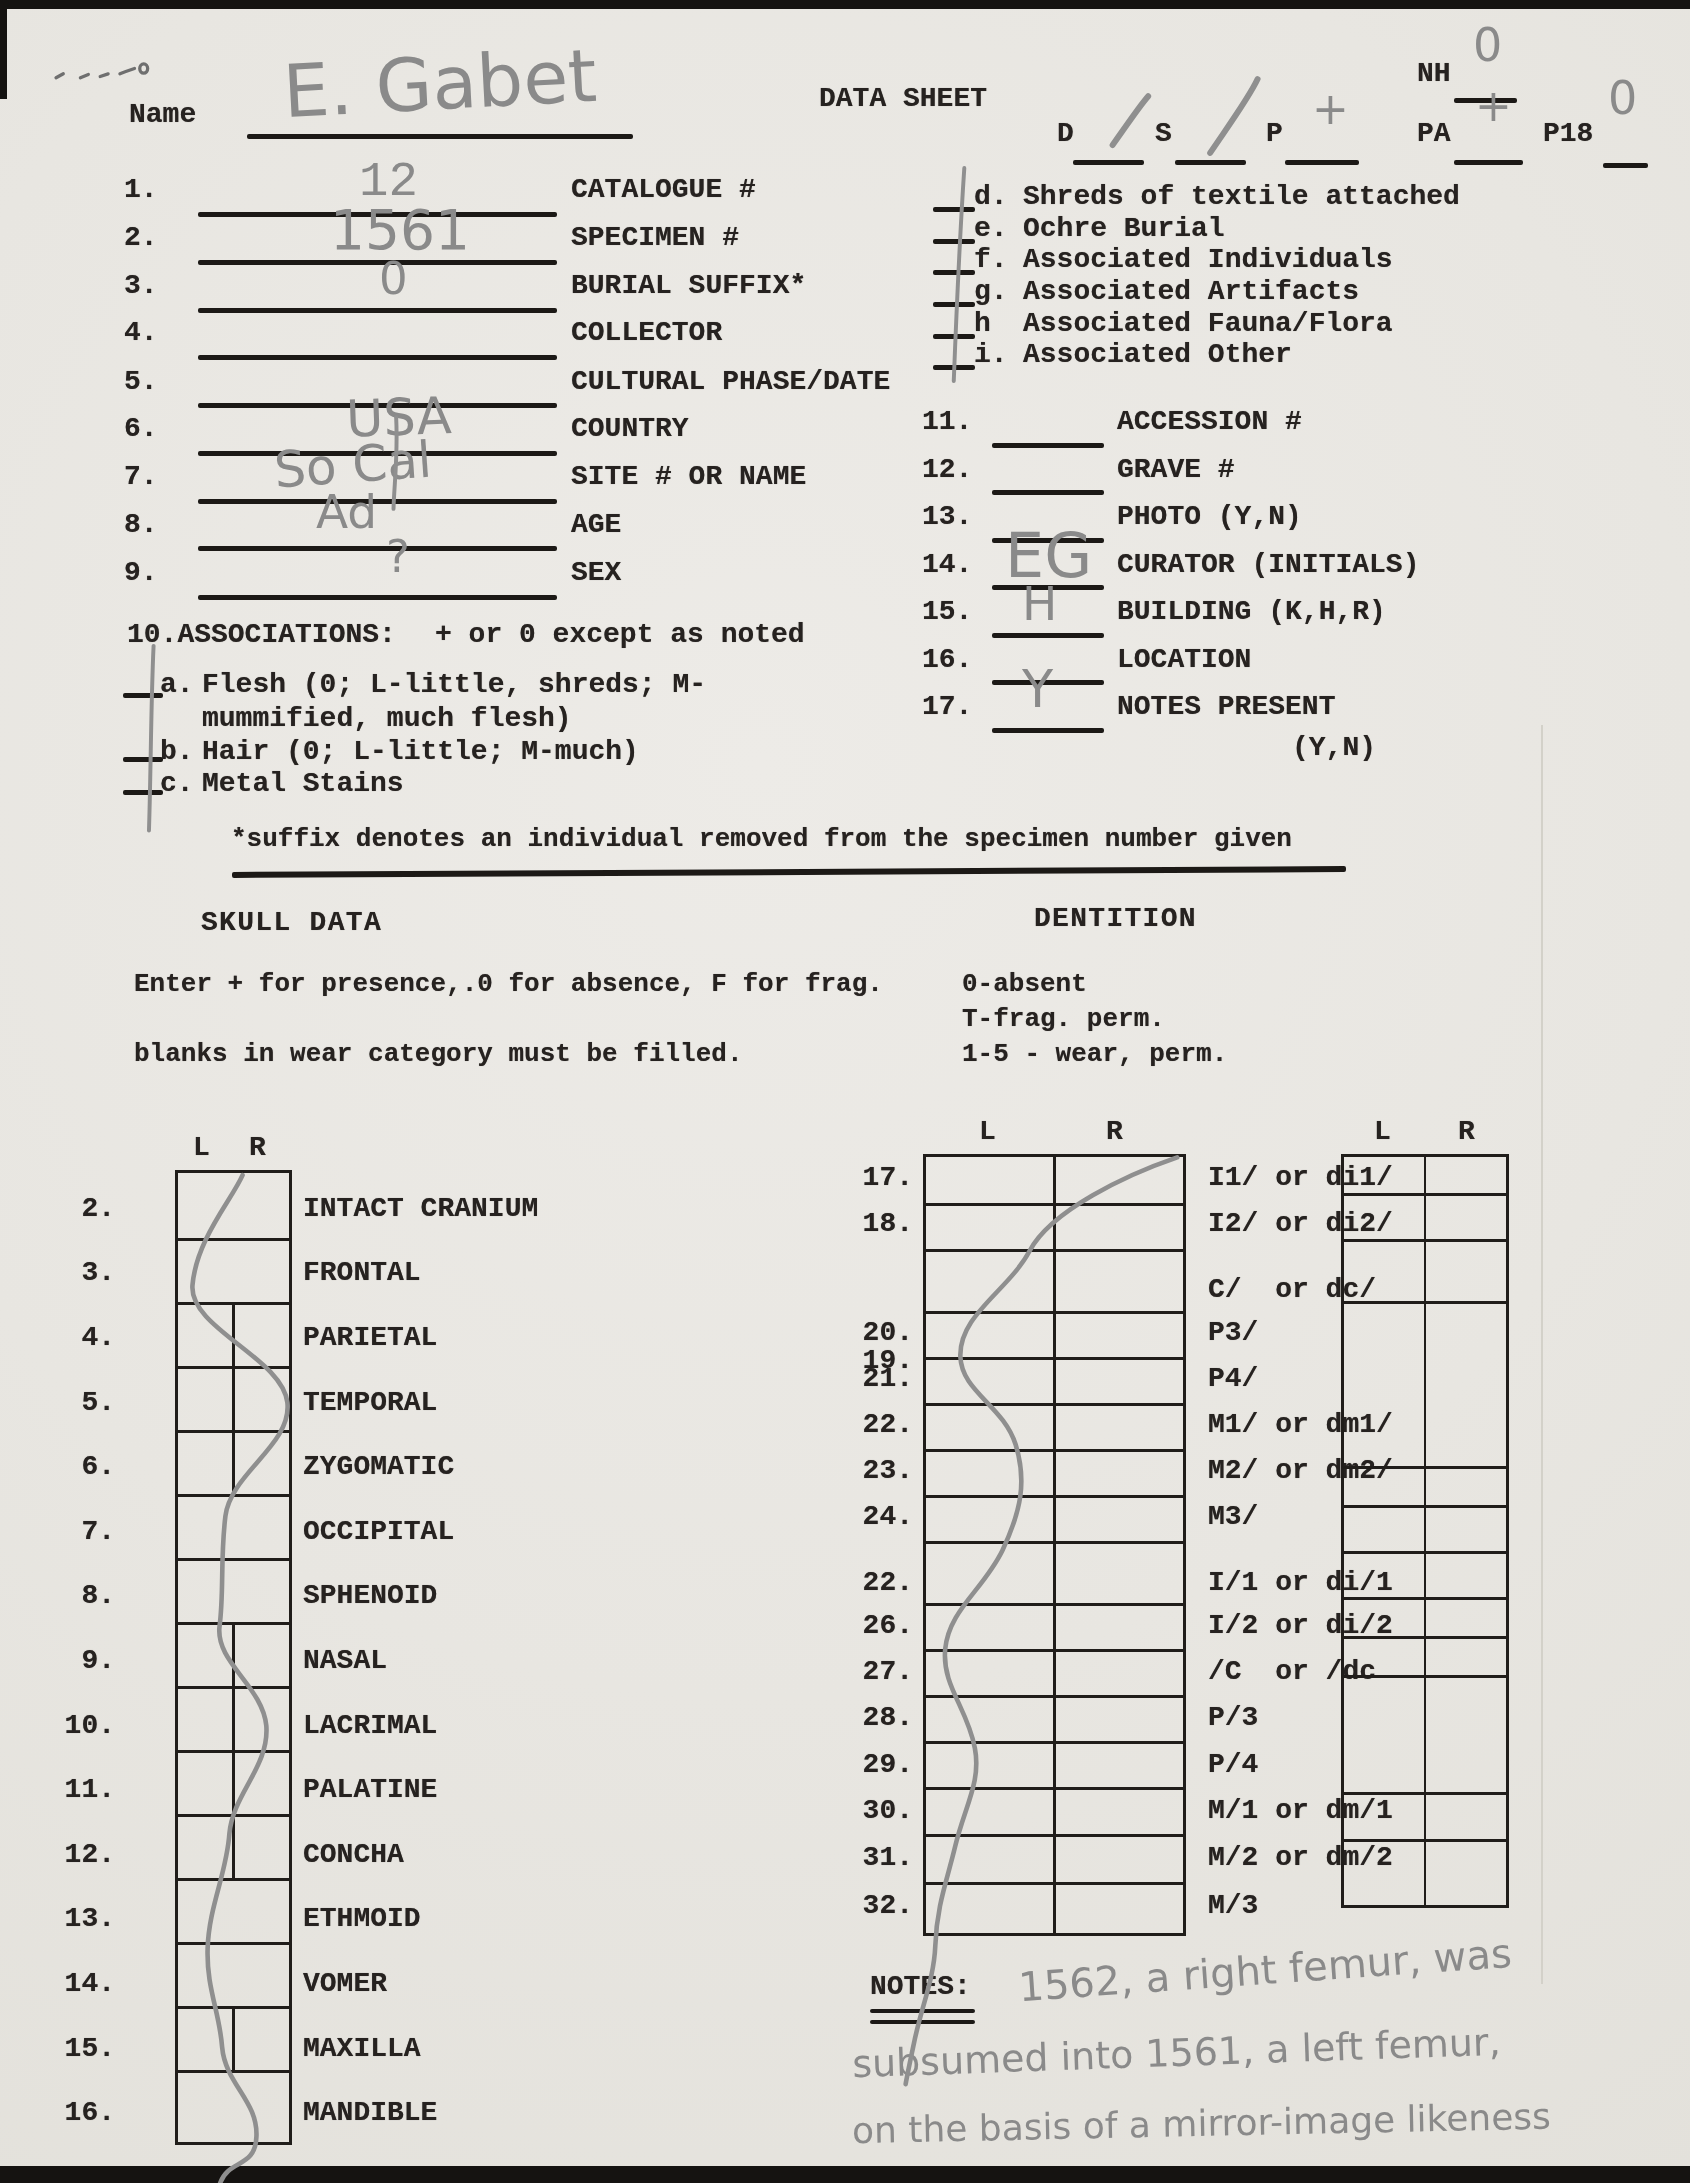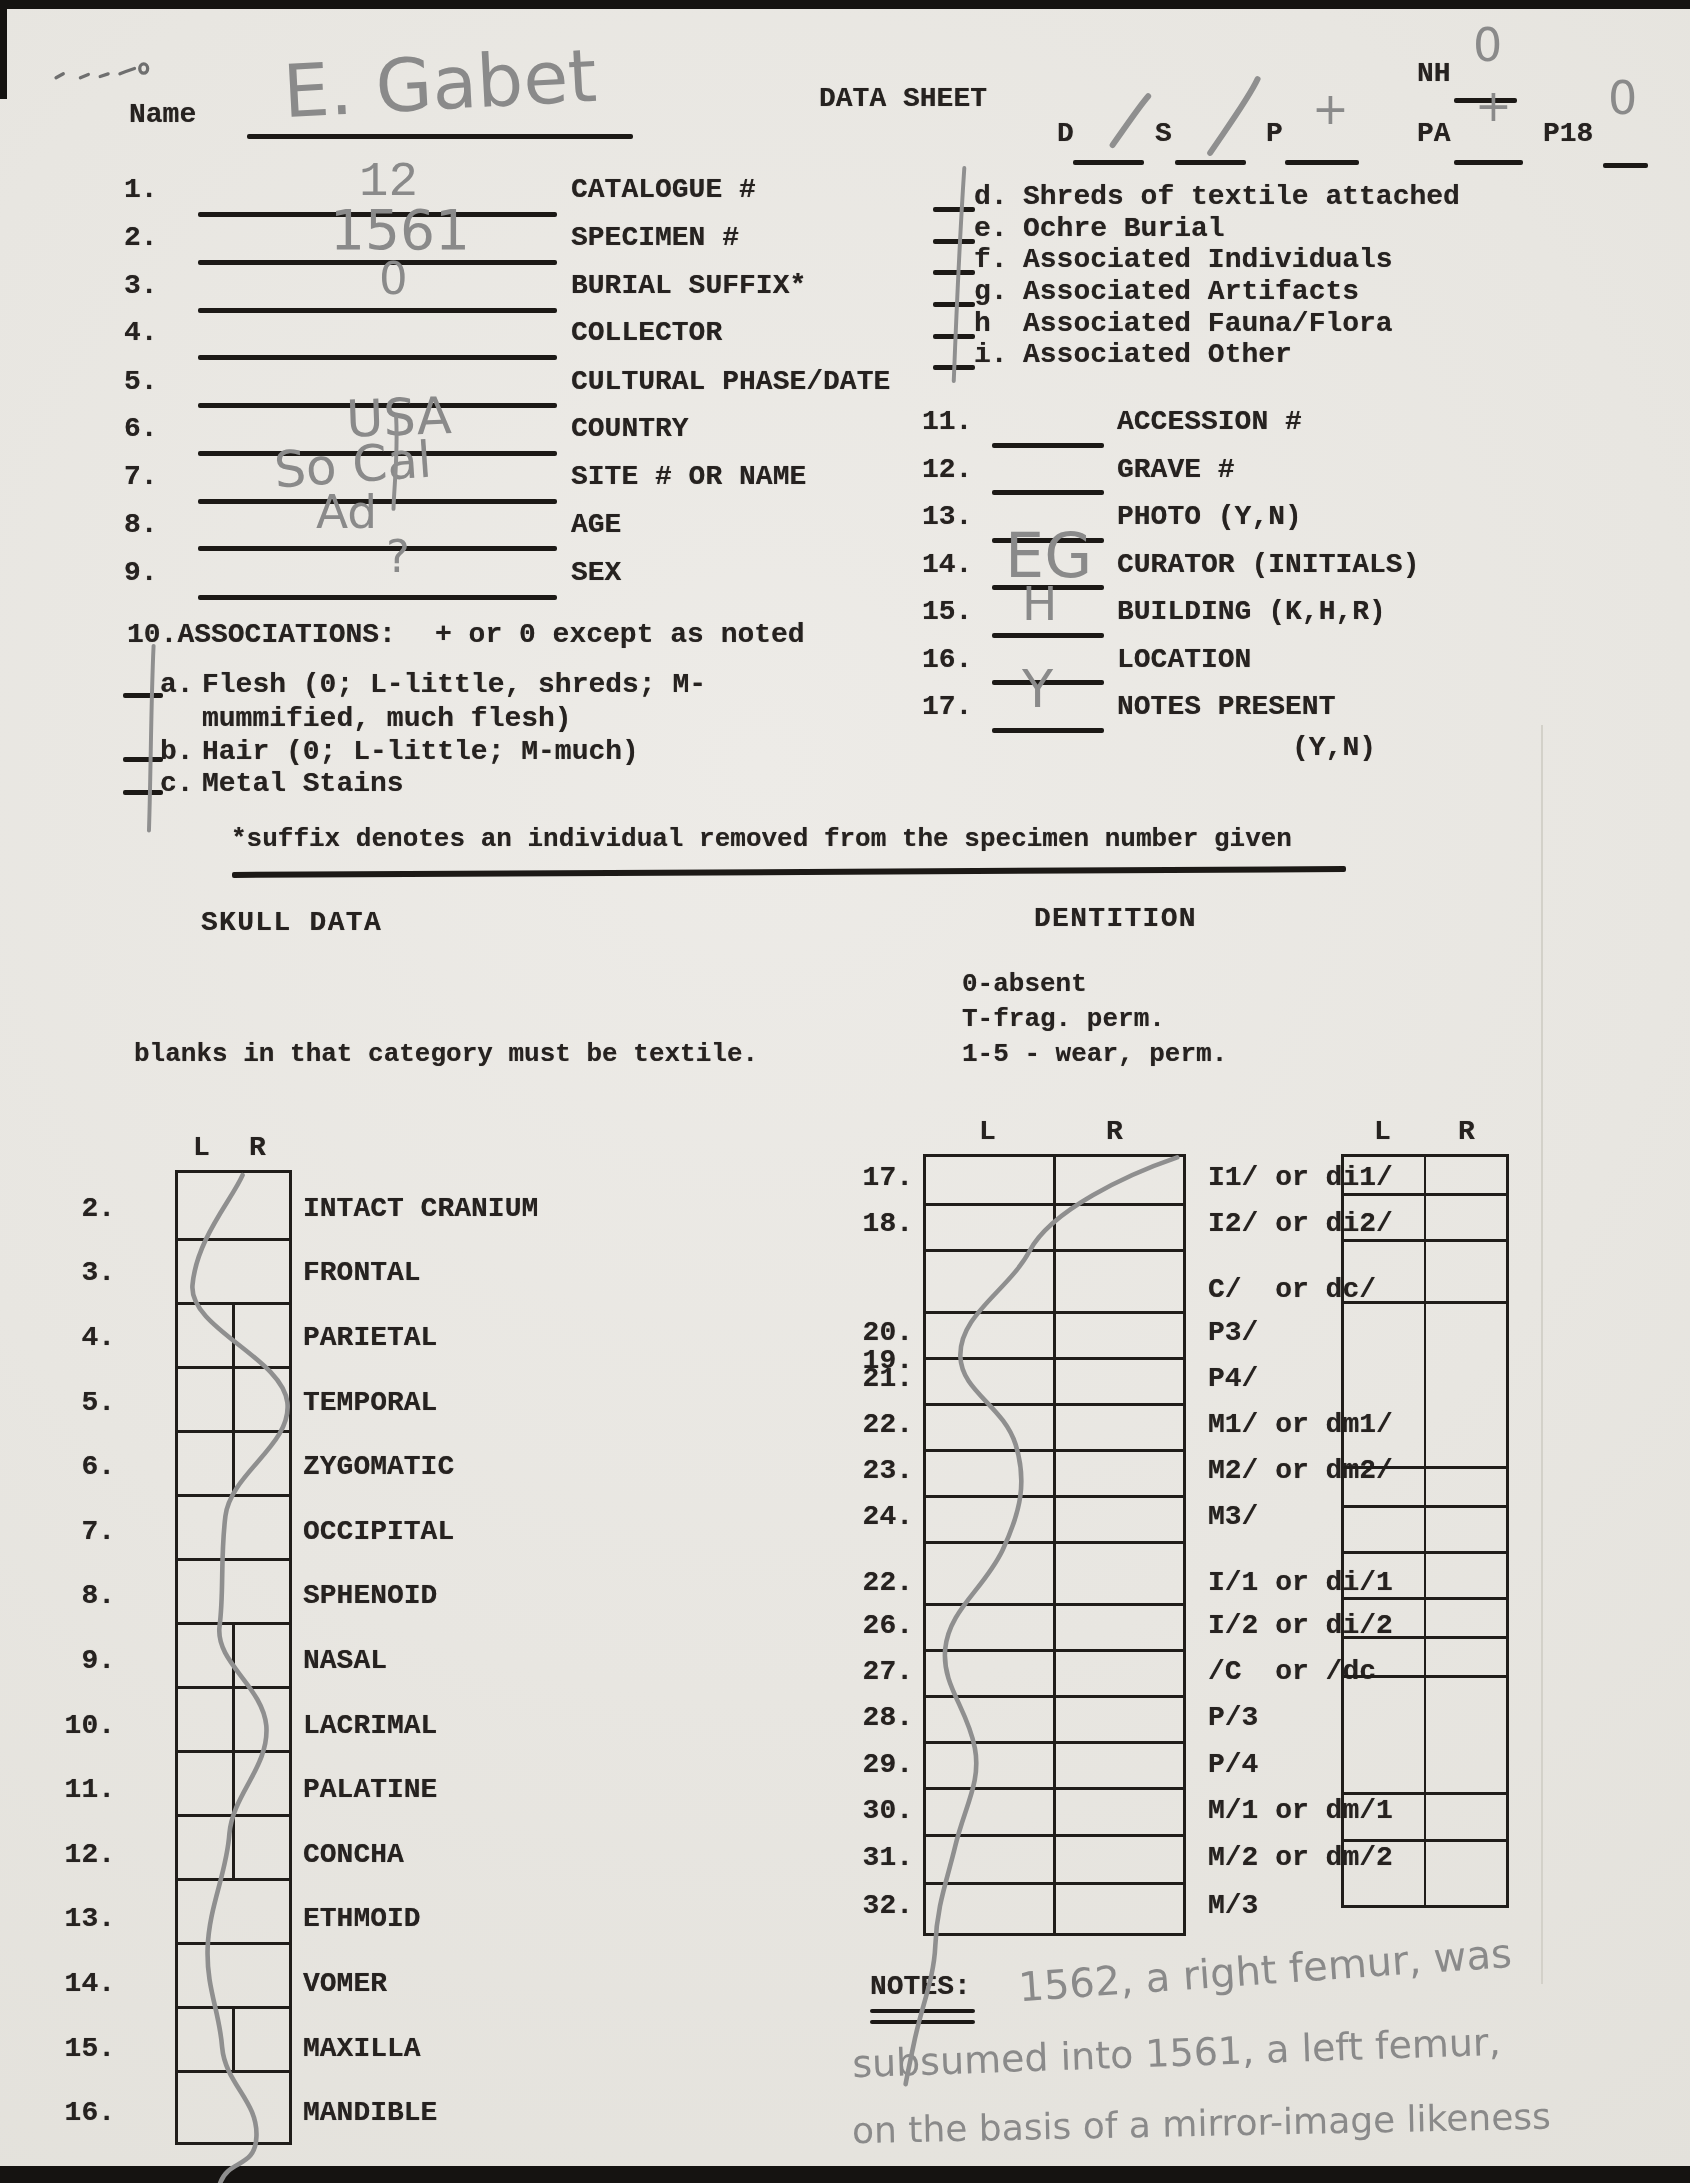--- a/index.html
+++ b/index.html
@@ -163,21 +163,22 @@
   <div class="line" style="left:123px;top:790px;width:40px;"></div>
   <span class="tw" style="left:160px;top:769px;">c.</span>
   <span class="tw" style="left:202px;top:769px;">Metal Stains</span>
 
   <span class="tw small" style="left:231px;top:825px;">*suffix denotes an individual removed from the specimen number given</span>
   <div class="line" style="left:232px;top:869px;width:1114px;height:6px;transform:rotate(-0.3deg);"></div>
 
   <span class="tw" style="left:201px;top:908px;letter-spacing:1.3px;">SKULL DATA</span>
   <span class="tw" style="left:1034px;top:904px;letter-spacing:1.3px;">DENTITION</span>
 
-  <span class="tw small" style="left:134px;top:1040px;">blanks in that category must be textile.</span>
+  <span class="tw small" style="left:134px;top:970px;">Enter + for presence,.0 for absence, F for frag.</span>
+  <span class="tw small" style="left:134px;top:1040px;">blanks in wear category must be filled.</span>
 
   <span class="tw small" style="left:962px;top:970px;">0-absent</span>
   <span class="tw small" style="left:962px;top:1005px;">T-frag. perm.</span>
   <span class="tw small" style="left:962px;top:1040px;">1-5 - wear, perm.</span>
 
   <span class="tw" style="left:193px;top:1133px;">L</span>
   <span class="tw" style="left:249px;top:1133px;">R</span>
   <div class="tbl" style="left:175px;top:1170px;width:111px;height:969px;">
     <div class="srow first"></div>
     <div class="srow"></div>

